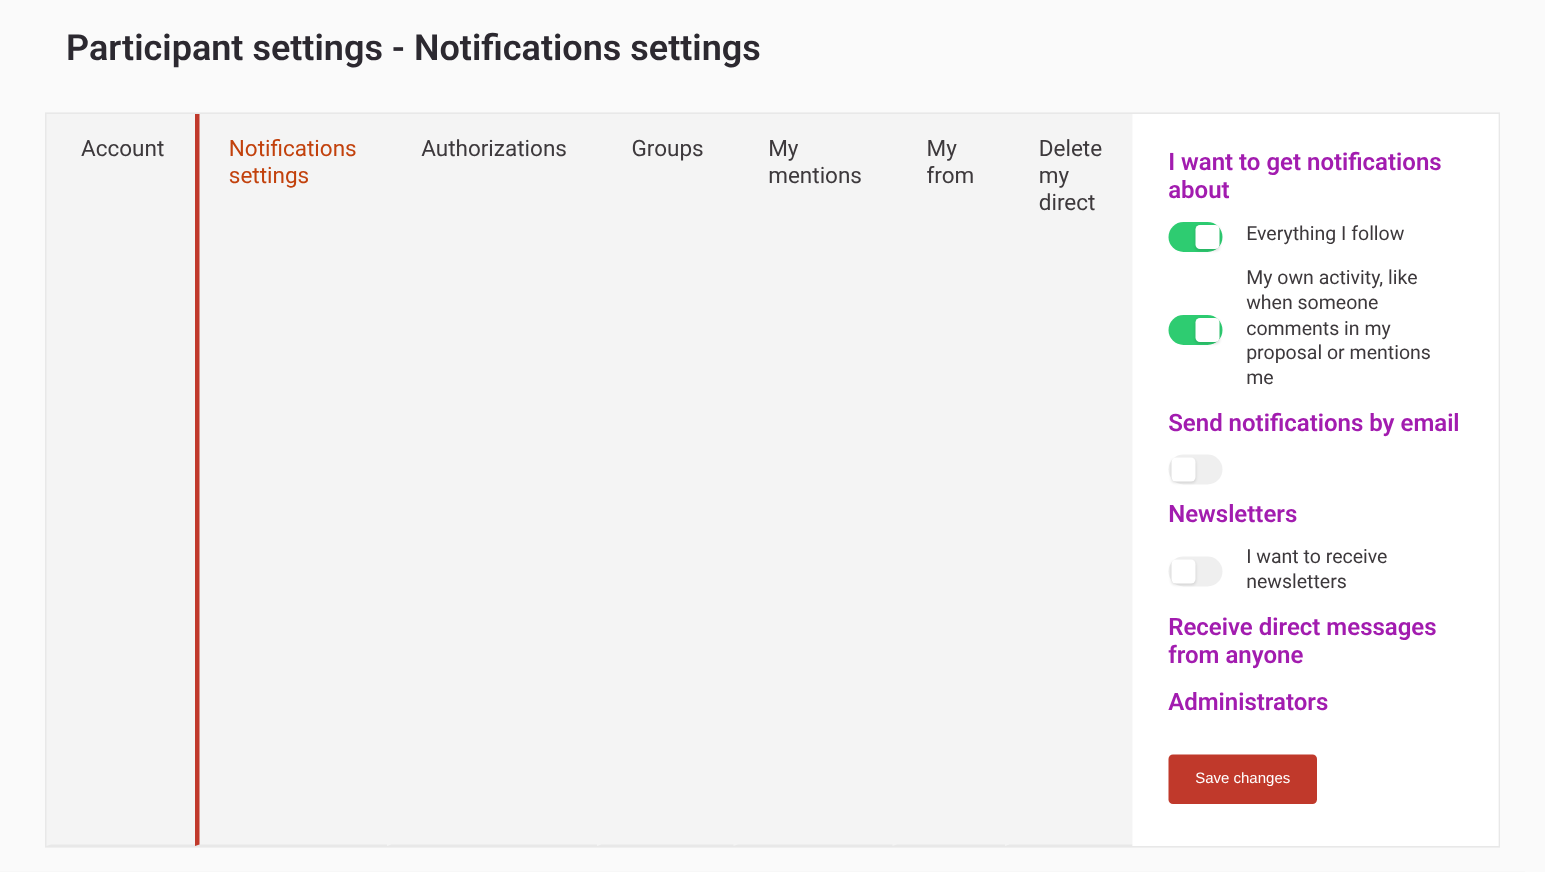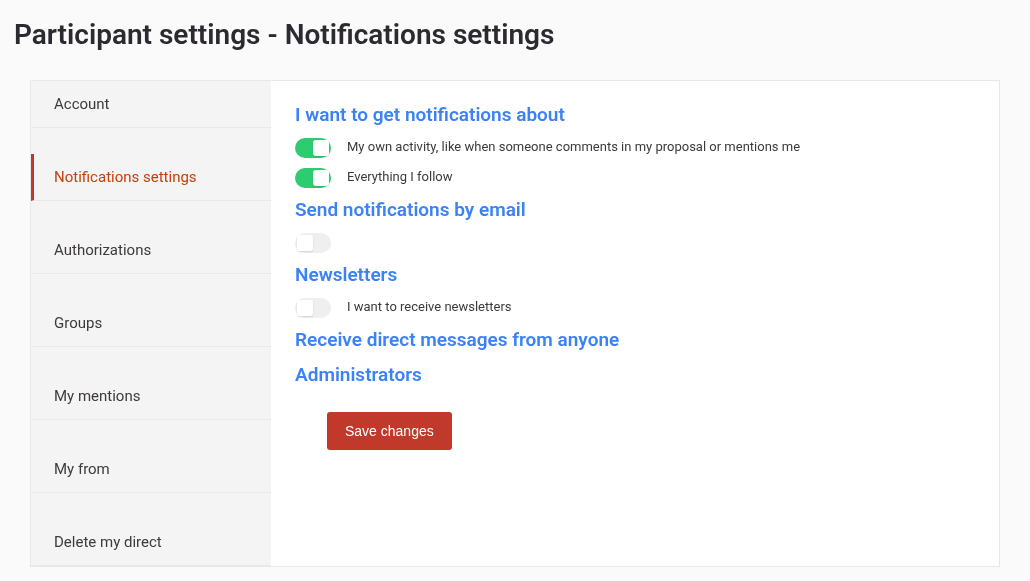--- a/index.html
+++ b/index.html
@@ -9,60 +9,59 @@
     }
     body {
       font-family: -apple-system, BlinkMacSystemFont, "Segoe UI", Roboto, "Helvetica Neue", Arial, sans-serif;
       background: #fafafa;
       color: #333;
       width: 1030px;
       height: 581px;
       overflow: hidden;
     }
     .page-title {
-      font-size: 28px;
+      font-size: 24px;
       font-weight: 600;
       color: #2c2930;
-      padding: 18px 30px 24px 14px;
+      padding: 18px 30px 24px 44px;
       line-height: 1.2;
     }
     .panel {
       border: 1px solid #e8e8e8;
       background: #f4f4f4;
       margin: 4px 30px 0 30px;
       display: flex;
       min-height: 456px;
     }
     .sidebar {
       flex: 0 0 240px;
       display: flex;
-      flex-direction: column;
-      gap: 26px;
+      flex-direction: row;
     }
     .sidebar-item {
       padding: 14px 20px;
       border-bottom: 1px solid #e8e8e8;
       font-size: 15px;
       color: #3d393c;
       cursor: pointer;
       border-left: 3px solid transparent;
     }
     .sidebar-item.active {
       border-left: 3px solid #c0392b;
       color: #c2410c;
     }
     .content {
       flex: 1 1 auto;
       background: #fff;
       padding: 22px 24px 28px 24px;
     }
     .section-heading {
-      font-size: 19px;
+      font-size: 16px;
       font-weight: 600;
-      color: #3b82f6;
+      color: #a21caf;
       margin: 0 0 12px 0;
     }
     .section-heading.mt {
       margin-top: 0;
     }
     .setting-row {
       display: flex;
       align-items: center;
       gap: 16px;
       margin: 0 0 10px 0;
@@ -98,25 +97,24 @@
     .toggle.on .knob {
       left: auto;
       right: 2px;
     }
     .save-btn {
       display: inline-block;
       margin-top: 14px;
       padding: 11px 18px;
       background: #c0392b;
       color: #fff;
-      font-size: 14px;
+      font-size: 10px;
       border: none;
       border-radius: 3px;
       cursor: pointer;
-      margin-left: 32px;
     }
   </style>
 </head>
 <body>
 
 <h1 class="page-title">Participant settings - Notifications settings</h1>
 
 <div class="panel">
 
   <nav class="sidebar">
@@ -130,28 +128,28 @@
   </nav>
 
   <main class="content">
 
     <h3 class="section-heading">I want to get notifications about</h3>
 
     <div class="setting-row">
       <div class="toggle on">
           <div class="knob"></div>
         </div>
-      <span class="setting-label">My own activity, like when someone comments in my proposal or mentions me</span>
+      <span class="setting-label">Everything I follow</span>
     </div>
 
     <div class="setting-row">
       <div class="toggle on">
           <div class="knob"></div>
         </div>
-      <span class="setting-label">Everything I follow</span>
+      <span class="setting-label">My own activity, like when someone comments in my proposal or mentions me</span>
     </div>
 
     <h3 class="section-heading mt">Send notifications by email</h3>
 
     <div class="setting-row">
       <div class="toggle">
           <div class="knob"></div>
         </div>
     </div>
 

